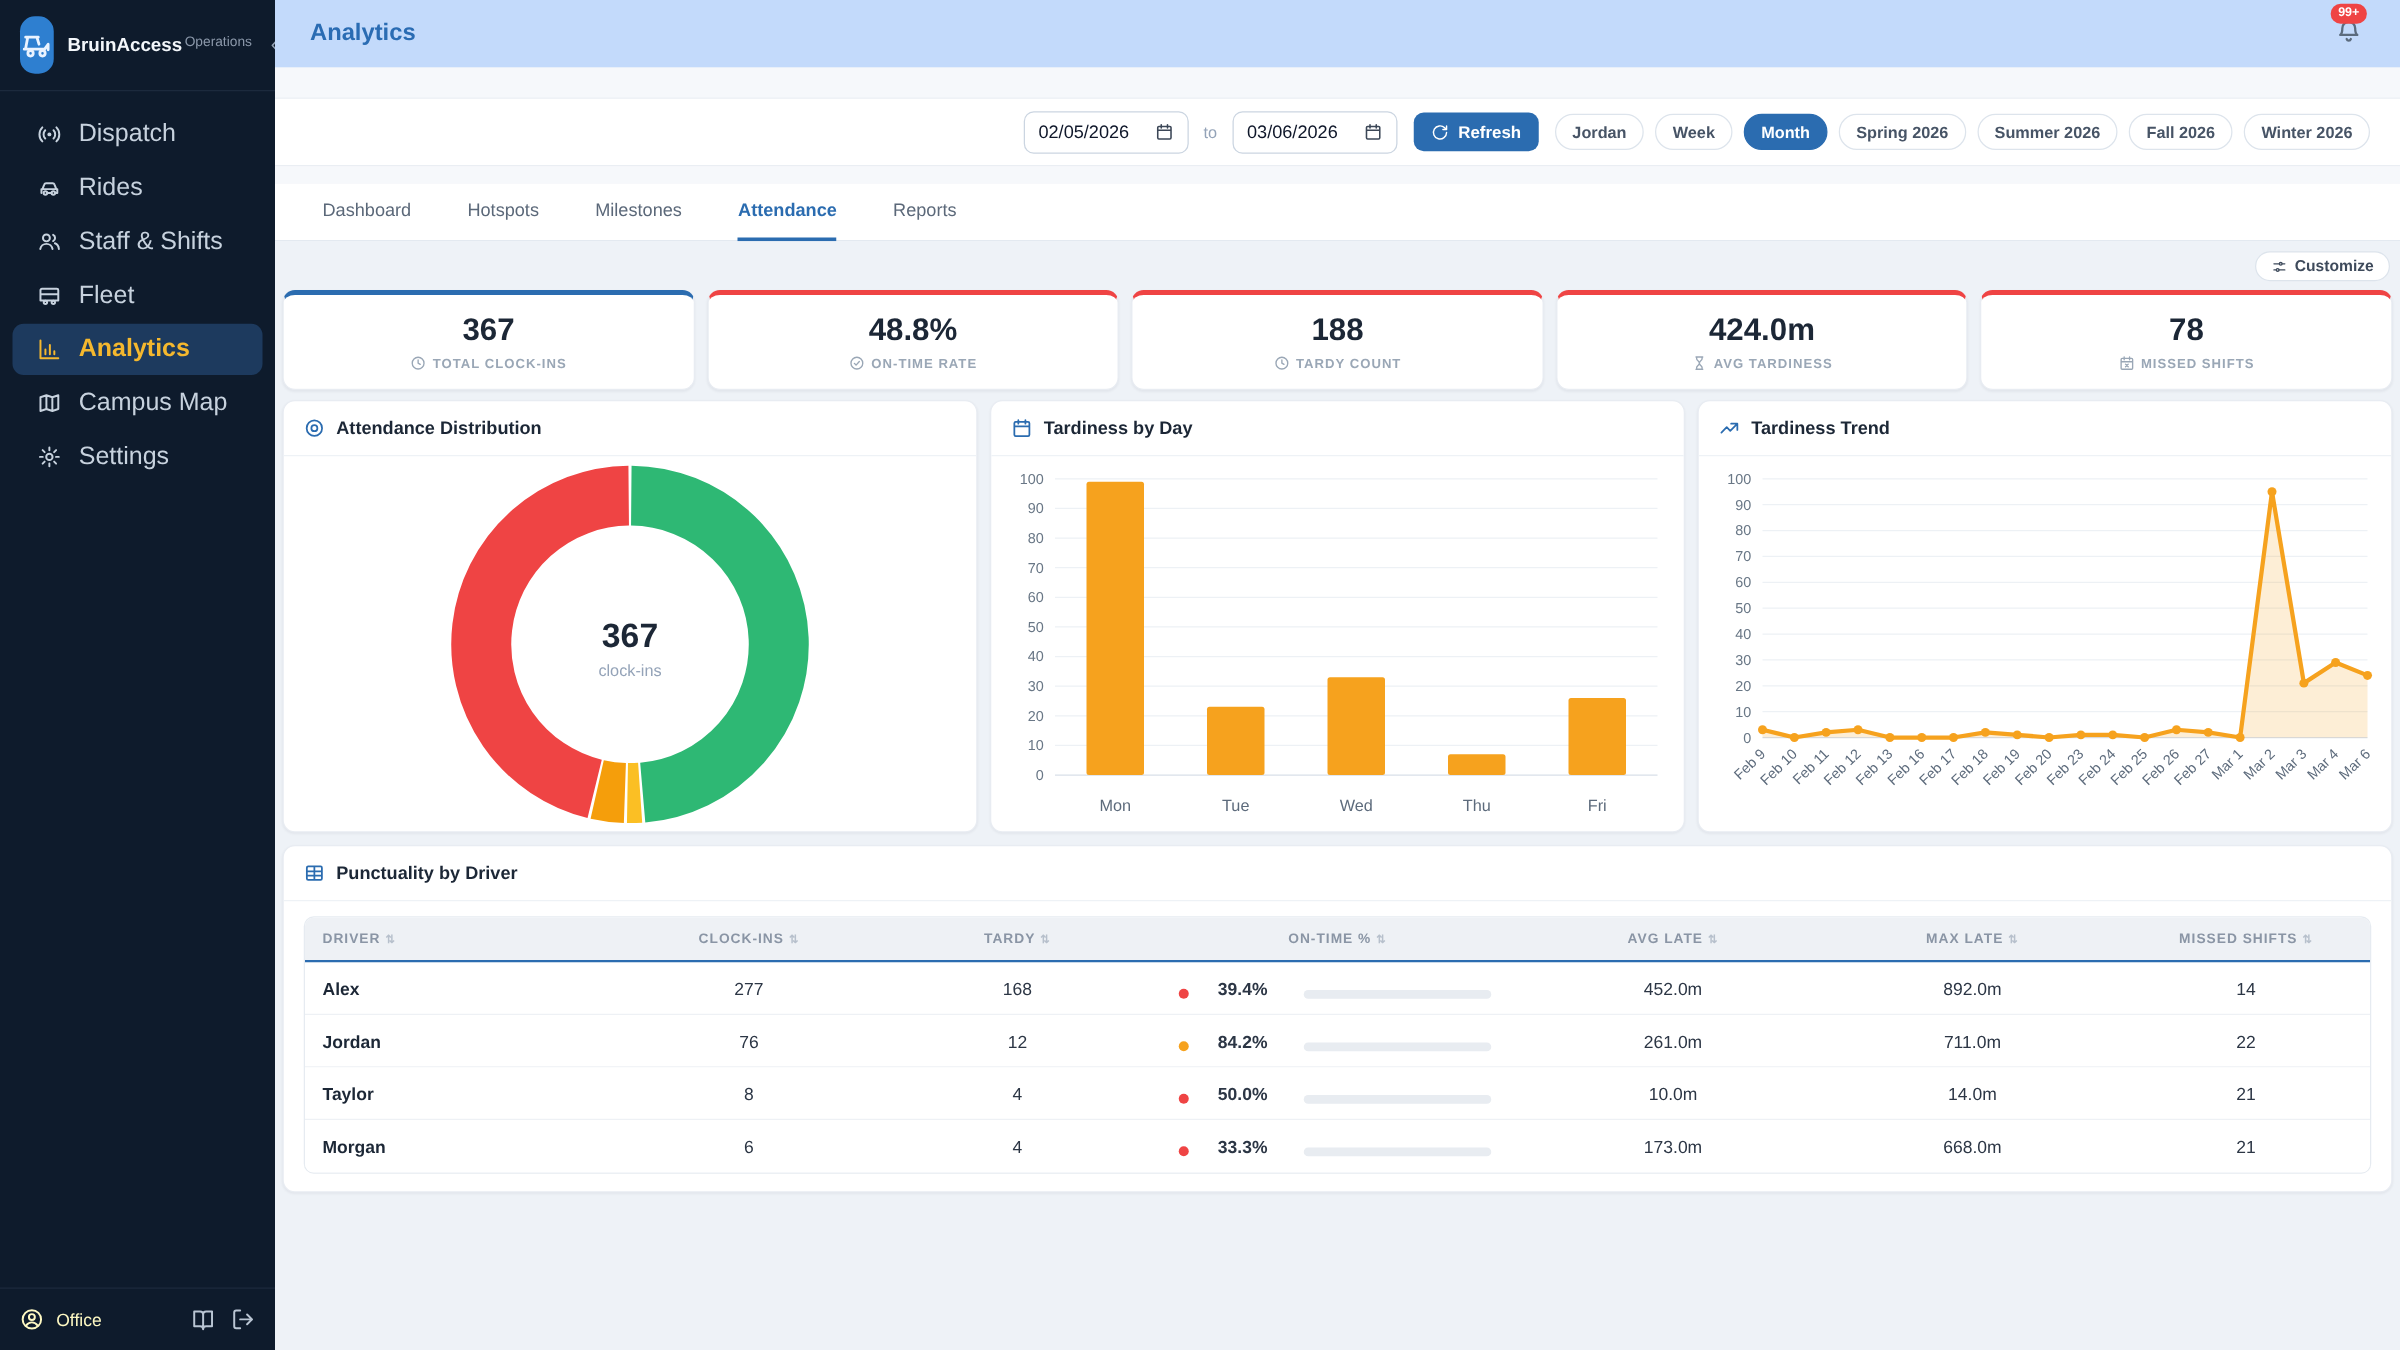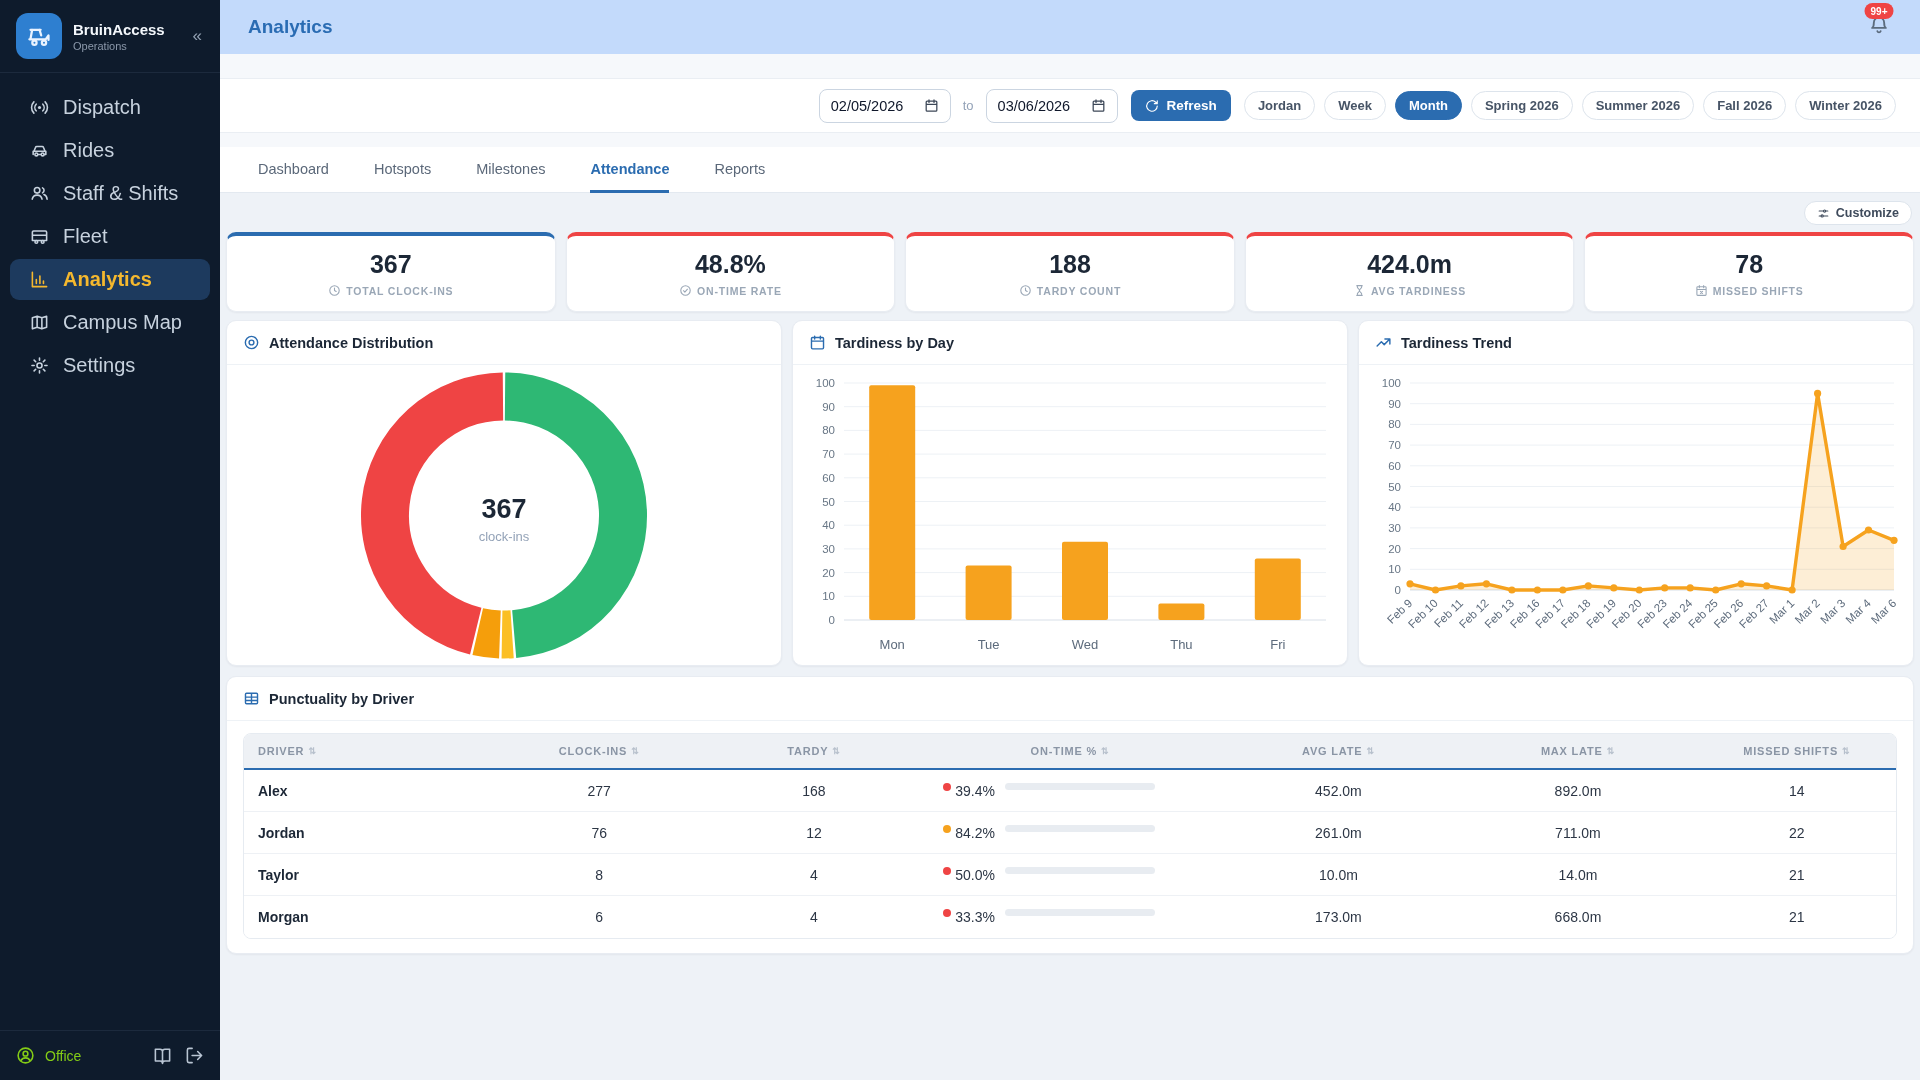--- a/index.html
+++ b/index.html
@@ -4,29 +4,29 @@
 <style>
   * { margin:0; padding:0; box-sizing:border-box; }
   html,body { width:1920px; height:1080px; overflow:hidden; }
   body { font-family:"Liberation Sans", sans-serif; background:#eef2f7; display:flex; }
 
   
   .sidebar { width:220px; min-width:220px; background:#0e1b2c; display:flex; flex-direction:column; color:#c7d2de; }
   .side-logo-row { display:flex; align-items:center; gap:11px; padding:13px 14px 13px 16px; }
   .logo-badge { width:46px; height:46px; border-radius:12px; background:#2e7fd0; color:#eaf3ff; display:flex; align-items:center; justify-content:center; }
   .logo-badge svg { width:27px; height:27px; }
-  .app-titles { display:flex; flex-direction:column; gap:2px; }
+  .app-titles { display:flex; flex-direction:row; gap:2px; }
   .app-name { font-size:15px; font-weight:700; color:#f3f7fb; }
   .app-sub { font-size:11px; color:#8b98aa; }
   .collapse-btn { margin-left:auto; color:#93a1b3; font-size:17px; cursor:pointer; padding:2px 4px; }
   .side-divider { height:1px; background:#1c2a3d; margin:0 0 12px 0; }
   .nav-item { display:flex; align-items:center; gap:14px; padding:9px 14px 9px 30px; font-size:20px; color:#c7d2de; cursor:pointer; margin:2px 0; }
   .nav-item .icon svg { width:19px; height:19px; display:block; }
   .nav-item.active { margin:2px 10px; padding-left:20px; border-radius:9px; background:#1d3a5e; color:#f5b82e; font-weight:700; }
-  .side-footer { margin-top:auto; border-top:1px solid #1c2a3d; padding:15px 16px; display:flex; align-items:center; gap:10px; font-size:14px; color:#84cc16; }
+  .side-footer { margin-top:auto; border-top:1px solid #1c2a3d; padding:15px 16px; display:flex; align-items:center; gap:10px; font-size:14px; color:#fef9c3; }
   .side-footer .icon svg { width:19px; height:19px; display:block; }
   .foot-actions { margin-left:auto; display:flex; gap:13px; color:#b9c5d3; }
   .foot-actions .icon { cursor:pointer; }
 
   
   .main { flex:1; display:flex; flex-direction:column; min-width:0; }
   .top-bar { height:54px; background:#c3dafb; display:flex; align-items:center; padding:0 30px 0 28px; }
   .top-title { color:#2a6cb3; font-size:19px; font-weight:700; }
   .bell-wrap { margin-left:auto; position:relative; color:#5b6b7d; cursor:pointer; }
   .bell-wrap svg { width:22px; height:22px; display:block; }
@@ -69,21 +69,21 @@
   .table-wrap { margin:12px 16px 14px; border:1px solid #e6ebf1; border-radius:8px; overflow:hidden; }
   .t-header, .t-row { display:grid; grid-template-columns:15% 13% 13% 18% 14.5% 14.5% 12%; align-items:center; }
   .t-header { background:#eef1f5; border-bottom:2px solid #2b6cb0; height:36px; }
   .t-h-cell { font-size:11px; font-weight:700; color:#8a95a5; letter-spacing:.8px; text-transform:uppercase; display:flex; align-items:center; justify-content:center; gap:4px; cursor:pointer; }
   .t-h-cell:first-child { justify-content:flex-start; padding-left:14px; }
   .sort-glyph { font-size:9px; color:#b7c0cc; }
   .t-row { height:42px; border-bottom:1px solid #eef1f5; background:#fff; }
   .t-row:last-child { border-bottom:none; }
   .t-cell { font-size:14px; color:#2c3645; text-align:center; }
   .t-cell.driver { text-align:left; padding-left:14px; font-weight:700; color:#1c2736; }
-  .ontime-cell { display:flex; align-items:flex-start; gap:4px; padding-left:22px; }
+  .ontime-cell { display:flex; align-items:flex-end; gap:23px; padding-left:22px;font-weight:bold; }
   .status-dot { width:8px; height:8px; border-radius:50%; flex:none; }
   .pct-text { font-size:14px; color:#2c3645; width:46px; }
   .bar-track { width:150px; height:7px; border-radius:4px; background:#e8ecf1; overflow:hidden; }
   .bar-fill { height:100%; border-radius:4px; }
 
   .icon { display:inline-flex; }
 </style>
 </head>
 <body>
 

